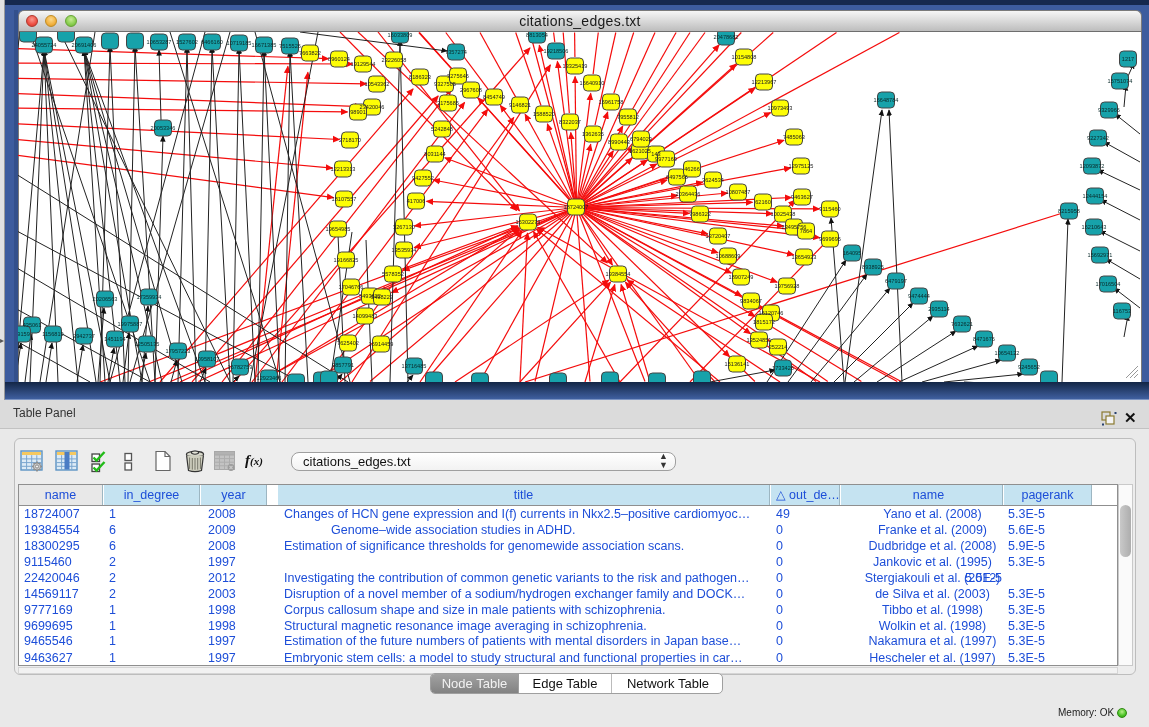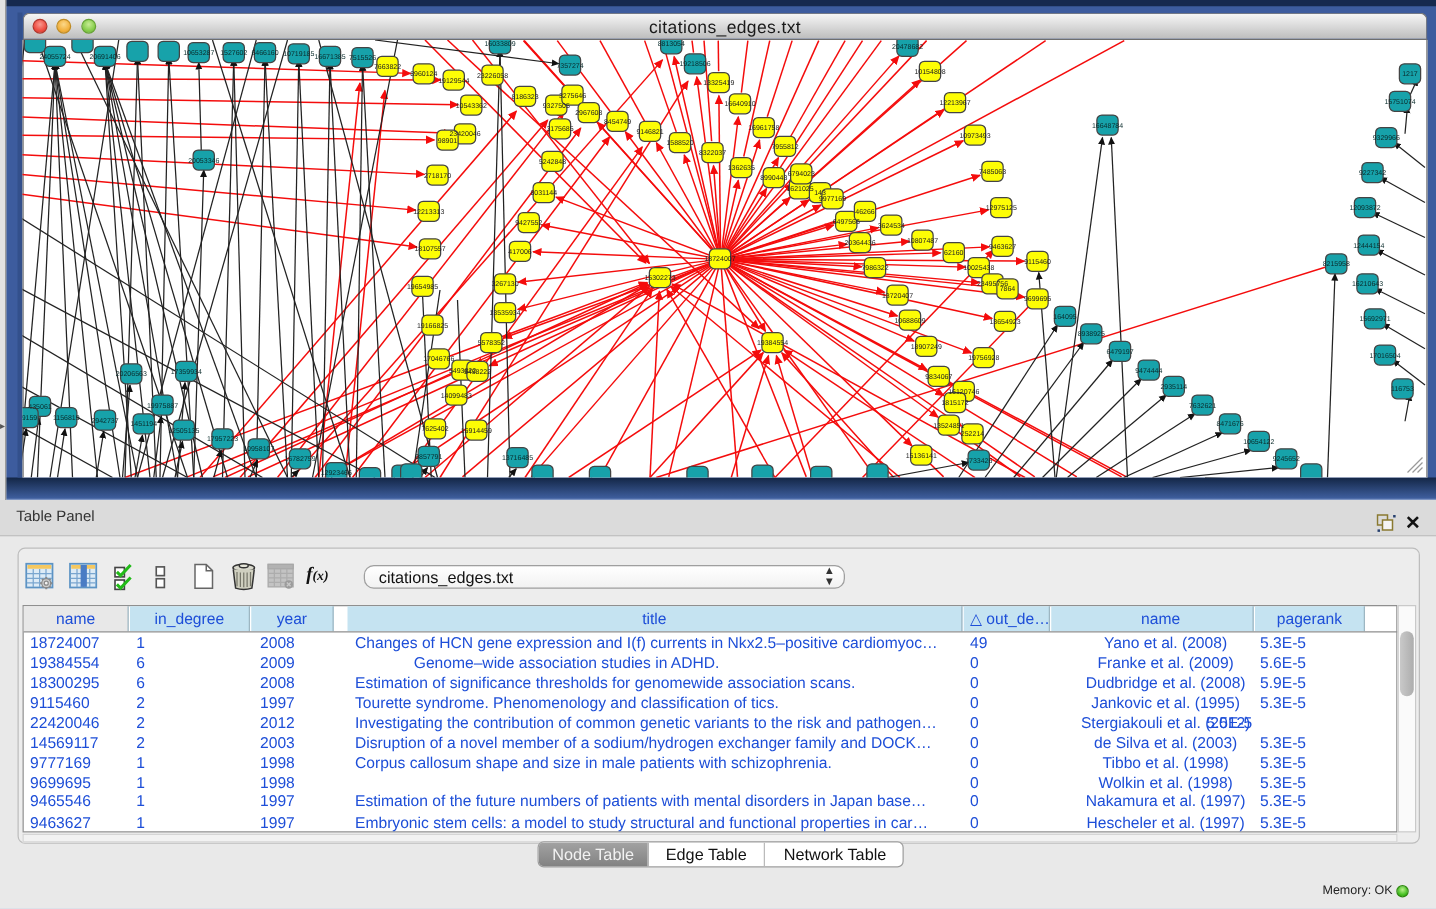--- a/index.html
+++ b/index.html
@@ -645,21 +645,20 @@
         <span style="position:absolute;left:189px;">2008</span>
         <span style="position:absolute;left:265px;">Estimation of significance thresholds for genomewide association scans.</span>
         <span style="position:absolute;left:757px;">0</span>
         <span style="position:absolute;left:832px;width:163px;text-align:center;">Dudbridge et al. (2008)</span>
         <span style="position:absolute;left:989px;">5.9E-5</span>
       </div>
 <div style="position:absolute;left:0;top:70px;width:1100px;height:16px;white-space:nowrap;">
         <span style="position:absolute;left:5px;">9115460</span>
         <span style="position:absolute;left:90px;">2</span>
         <span style="position:absolute;left:189px;">1997</span>
-        <span style="position:absolute;left:265px;">Tourette syndrome. Phenomenology and classification of tics.</span>
         <span style="position:absolute;left:757px;">0</span>
         <span style="position:absolute;left:832px;width:163px;text-align:center;">Jankovic et al. (1995)</span>
         <span style="position:absolute;left:989px;">5.3E-5</span>
       </div>
 <div style="position:absolute;left:0;top:86px;width:1100px;height:16px;white-space:nowrap;">
         <span style="position:absolute;left:5px;">22420046</span>
         <span style="position:absolute;left:90px;">2</span>
         <span style="position:absolute;left:189px;">2012</span>
         <span style="position:absolute;left:265px;">Investigating the contribution of common genetic variants to the risk and pathogen…</span>
         <span style="position:absolute;left:757px;">0</span>
@@ -681,20 +680,21 @@
         <span style="position:absolute;left:189px;">1998</span>
         <span style="position:absolute;left:265px;">Corpus callosum shape and size in male patients with schizophrenia.</span>
         <span style="position:absolute;left:757px;">0</span>
         <span style="position:absolute;left:832px;width:163px;text-align:center;">Tibbo et al. (1998)</span>
         <span style="position:absolute;left:989px;">5.3E-5</span>
       </div>
 <div style="position:absolute;left:0;top:134px;width:1100px;height:16px;white-space:nowrap;">
         <span style="position:absolute;left:5px;">9699695</span>
         <span style="position:absolute;left:90px;">1</span>
         <span style="position:absolute;left:189px;">1998</span>
+        <span style="position:absolute;left:265px;">Structural magnetic resonance image averaging in schizophrenia.</span>
         <span style="position:absolute;left:757px;">0</span>
         <span style="position:absolute;left:832px;width:163px;text-align:center;">Wolkin et al. (1998)</span>
         <span style="position:absolute;left:989px;">5.3E-5</span>
       </div>
 <div style="position:absolute;left:0;top:149px;width:1100px;height:16px;white-space:nowrap;">
         <span style="position:absolute;left:5px;">9465546</span>
         <span style="position:absolute;left:90px;">1</span>
         <span style="position:absolute;left:189px;">1997</span>
         <span style="position:absolute;left:265px;text-align:center;">Estimation of the future numbers of patients with mental disorders in Japan base…</span>
         <span style="position:absolute;left:757px;">0</span>

